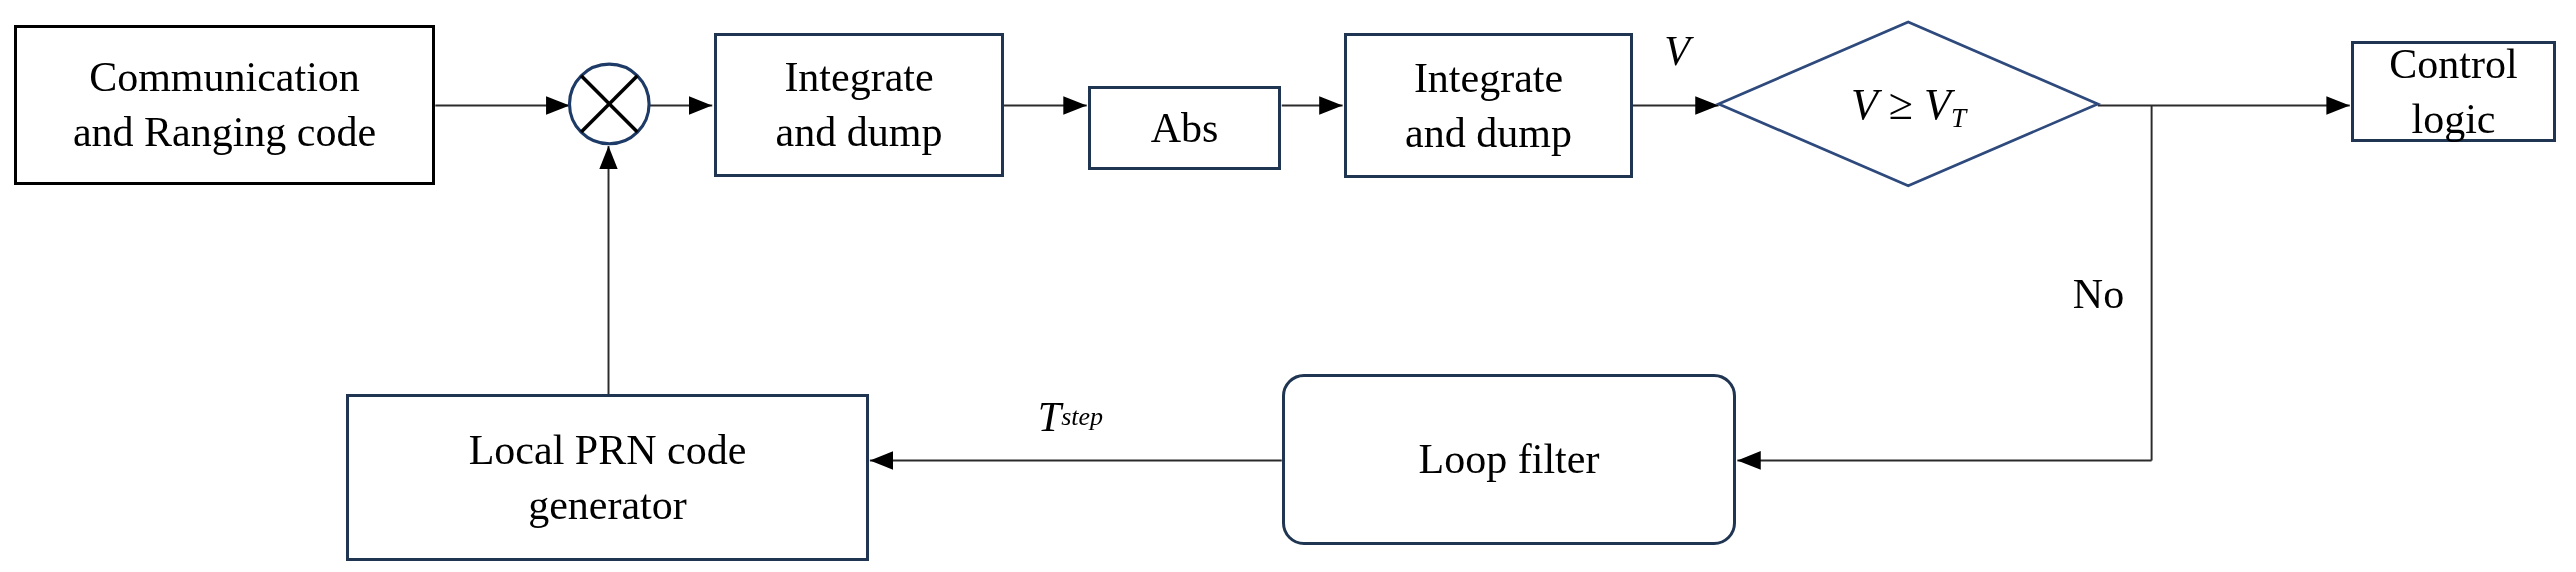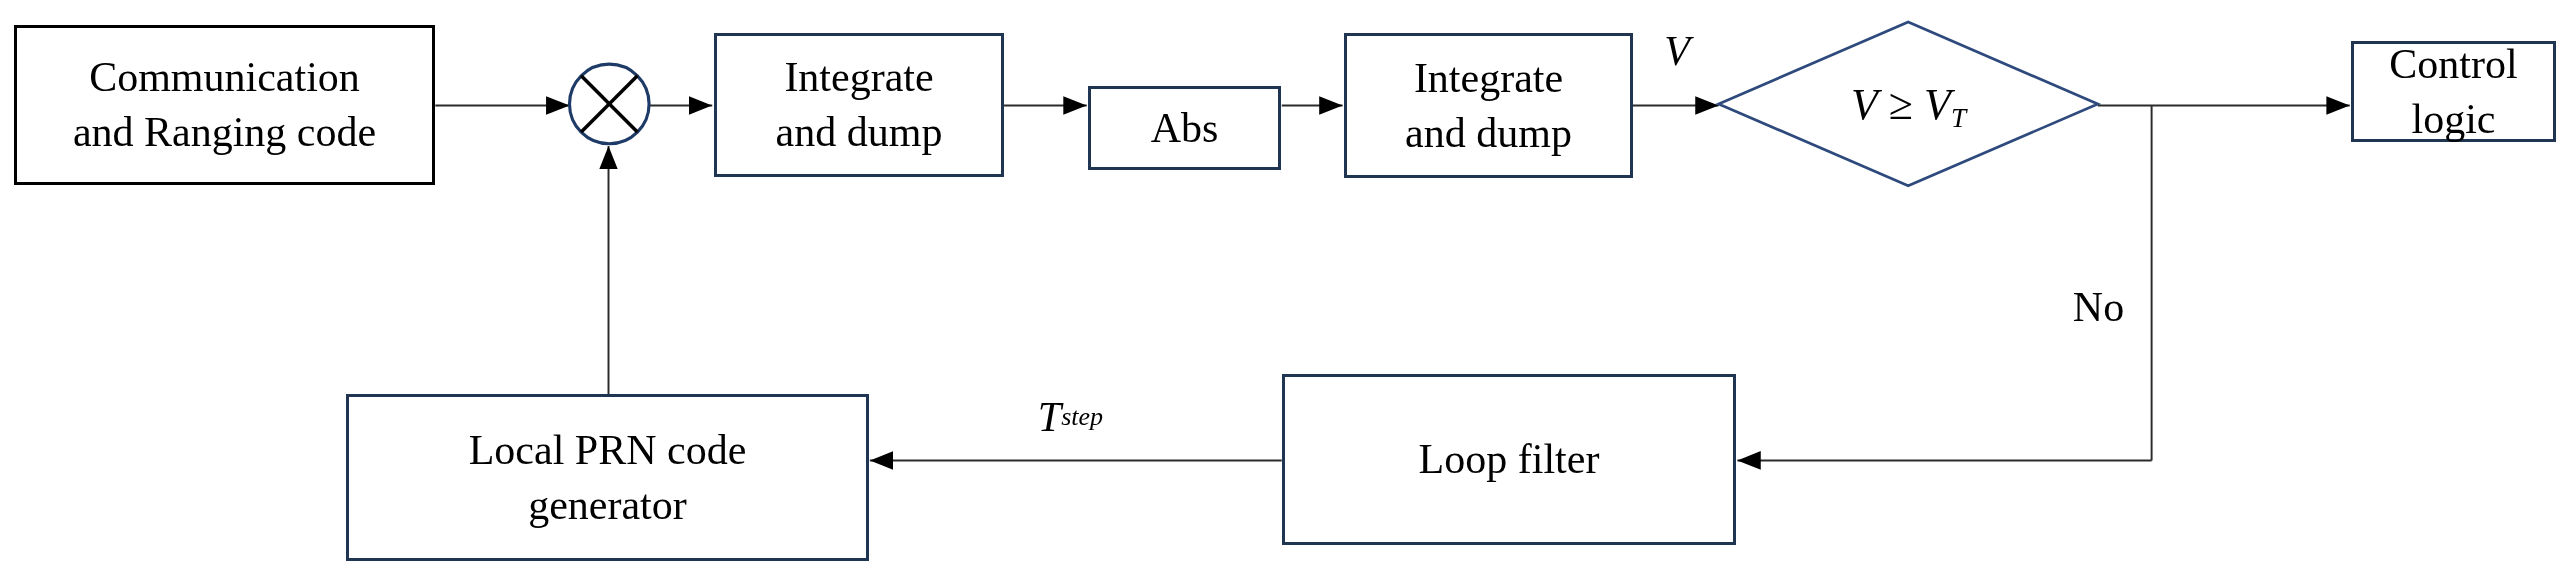--- a/index.html
+++ b/index.html
@@ -109,39 +109,39 @@
   <div class="box border-navy" style="left:1344px; top:33px; width:289px; height:145px;">
     <span class="lbl">Integrate
 and dump</span>
   </div>
 
   <div class="box border-navy" style="left:2351px; top:41px; width:205px; height:101px;">
     <span class="lbl">Control
 logic</span>
   </div>
 
-  <div class="box border-navy" style="left:1282px; top:374px; width:454px; height:171px;">
+  <div class="box border-navy" style="left:1282px; top:374px; width:454px; height:171px;border-radius:22px;">
     <span class="lbl">Loop filter</span>
   </div>
 
   <div class="box border-navy" style="left:346px; top:394px; width:523px; height:167px;">
     <span class="lbl">Local PRN code
 generator</span>
   </div>
 
   <div class="decision-text">
     <span class="math">V</span>
     <span class="op">≥</span>
     <span class="math"><span>V</span><sub class="mathsub">T</sub></span>
   </div>
 
   <div class="flow-label math" style="left:1638px; top:23.4px; width:78px; height:56px;">V</div>
 
 
-  <div class="flow-label" style="left:2036px; top:279px; width:125px; height:55px;text-align:right;">No</div>
+  <div class="flow-label" style="left:2036px; top:266px; width:125px; height:55px;text-align:right;">No</div>
 
   <div class="flow-label math" style="left:983px; top:384px; width:175px; height:66px;">
     <span>T</span>
       <sub class="mathsub">step</sub>
   </div>
 
 </div>
 
 
 </body></html>

